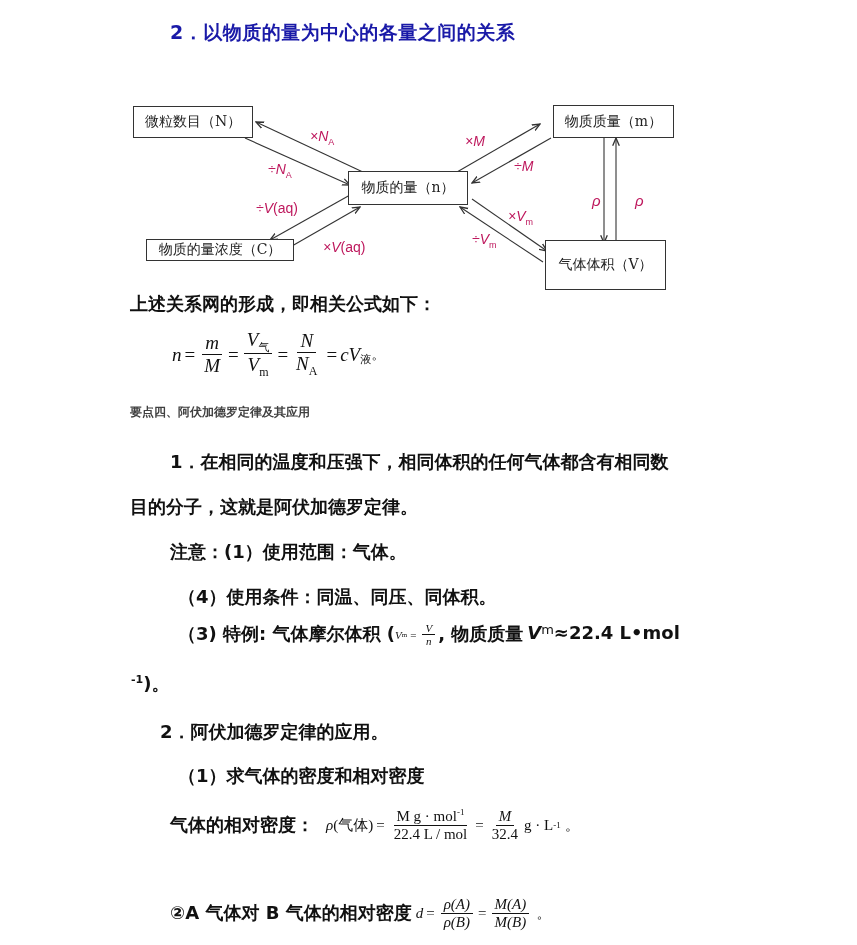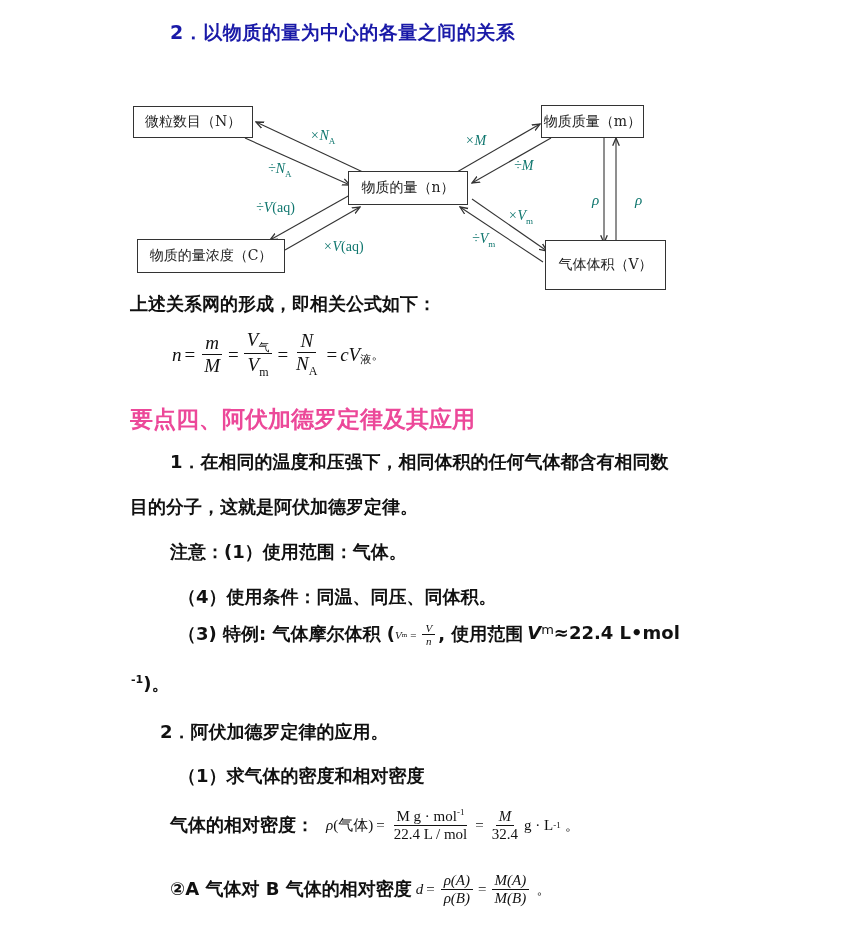--- a/index.html
+++ b/index.html
@@ -2,25 +2,25 @@
 <html><head>
 <meta charset="utf-8">
 <style>
   html, body { margin:0; padding:0; background:#ffffff; }
   body { width:857px; height:945px; position:relative; overflow:hidden;
          font-family:"DejaVu Sans","Liberation Sans",sans-serif; color:#111; }
   .abs { position:absolute; white-space:nowrap; }
   .title { left:170px; top:20px; font-size:19px; font-weight:bold; color:#1a1aa8; letter-spacing:0.5px; }
   .box { position:absolute; border:1.5px solid #333; background:#fff; font-family:"DejaVu Serif","Liberation Serif",serif;
          font-size:14px; color:#222; display:flex; align-items:center; justify-content:center; box-sizing:border-box; }
-  .lbl { position:absolute; font-family:Liberation Serif, serif; font-size:14px; color:#0f766e; white-space:nowrap; }
+  .lbl { position:absolute; font-family:Liberation Sans, sans-serif; font-size:14px; color:#be185d; white-space:nowrap; }
   .lbl i { font-style:italic; }
   .lbl sub { font-size:9px; }
   .bold { font-weight:bold; font-size:18px; color:#111; }
-  .orange { color:#ec4899; font-weight:bold; font-size:23px; }
+  .orange { color:#404040; font-weight:bold; font-size:12px; }
   .math { font-family:"Liberation Serif","DejaVu Serif",serif; font-weight:normal; color:#111; }
   .frac { display:inline-flex; flex-direction:column; align-items:center; vertical-align:middle; margin:0 3px; }
   .frac .num { border-bottom:1.2px solid #111; padding:0 3px; line-height:1.1; }
   .frac .den { padding:0 3px; line-height:1.15; }
   .it { font-style:italic; }
 </style>
 </head>
 <body>
 
 <div class="abs title">2．以物质的量为中心的各量之间的关系</div>
@@ -46,22 +46,22 @@
       <line x1="472" y1="199" x2="547" y2="251" marker-end="url(#ah)"></line>
       <line x1="543" y1="262" x2="460" y2="207" marker-end="url(#ah)"></line>
 
       <line x1="604" y1="138" x2="604" y2="243" marker-end="url(#ah)"></line>
       <line x1="616" y1="243" x2="616" y2="138" marker-end="url(#ah)"></line>
     </g>
   </svg>
 
   <div class="box" style="left:133px;top:106px;width:120px;height:32px">微粒数目（N）</div>
   <div class="box" style="left:348px;top:171px;width:120px;height:34px">物质的量（n）</div>
-  <div class="box" style="left:541px;top:105px;width:103px;height:33px">物质质量（m）</div>
-  <div class="box" style="left:137px;top:239px;width:148px;height:34px">物质的量浓度（C）</div>
+  <div class="box" style="left:553px;top:105px;width:121px;height:33px">物质质量（m）</div>
+  <div class="box" style="left:146px;top:239px;width:148px;height:22px">物质的量浓度（C）</div>
   <div class="box" style="left:545px;top:240px;width:121px;height:50px">气体体积（V）</div>
 
   <div class="lbl" style="left:310px;top:128px"><i>×N</i><sub>A</sub></div>
   <div class="lbl" style="left:268px;top:161px"><i>÷N</i><sub>A</sub></div>
   <div class="lbl" style="left:256px;top:200px"><i>÷V</i><span>(aq)</span></div>
   <div class="lbl" style="left:323px;top:239px"><i>×V</i><span>(aq)</span></div>
   <div class="lbl" style="left:465px;top:133px"><i>×M</i></div>
   <div class="lbl" style="left:514px;top:158px"><i>÷M</i></div>
   <div class="lbl" style="left:508px;top:208px"><i>×V</i><sub>m</sub></div>
   <div class="lbl" style="left:472px;top:231px"><i>÷V</i><sub>m</sub></div>
@@ -106,21 +106,21 @@
   <span>（3) 特例: 气体摩尔体积 (</span>
   <span class="math" style="font-size:11px;display:inline-flex;align-items:center">
     <span class="it">V</span>
       <sub style="font-size:7px">m</sub>
     <span style="margin:0 3px">=</span>
     <span class="frac">
         <span class="num it">V</span>
         <span class="den it">n</span>
       </span>
   </span>
-  <span>, 使用范围 </span>
+  <span>, 物质质量 </span>
   <span class="it" style="margin-left:4px">V</span>
     <sub style="font-size:13px;font-weight:normal">m</sub>
   <span>≈22.4 L•mol</span>
 </div>
 <div class="abs bold" style="left:131px;top:672px">
   <sup style="font-size:11px">-1</sup><span>)。</span>
 </div>
 
 <div class="abs bold" style="left:160px;top:720px">2．阿伏加德罗定律的应用。</div>
 <div class="abs bold" style="left:178px;top:764px">（1）求气体的密度和相对密度</div>
@@ -139,21 +139,21 @@
     <span class="frac">
         <span class="num it">M</span>
         <span class="den">32.4</span>
       </span>
     <span>g · L</span>
       <sup style="font-size:9px">-1</sup>
     <span style="margin-left:4px">。</span>
   </span>
 </div>
 
-<div class="abs" style="left:170px;top:872px;display:flex;align-items:center">
+<div class="abs" style="left:170px;top:896px;display:flex;align-items:center">
   <span class="bold">②A 气体对 B 气体的相对密度</span>
   <span class="math" style="font-size:15px;display:inline-flex;align-items:center;margin-left:4px">
     <span class="it">d</span>
     <span style="margin:0 3px">=</span>
     <span class="frac">
         <span class="num it">ρ(A)</span>
         <span class="den it">ρ(B)</span>
       </span>
     <span style="margin:0 2px">=</span>
     <span class="frac">

